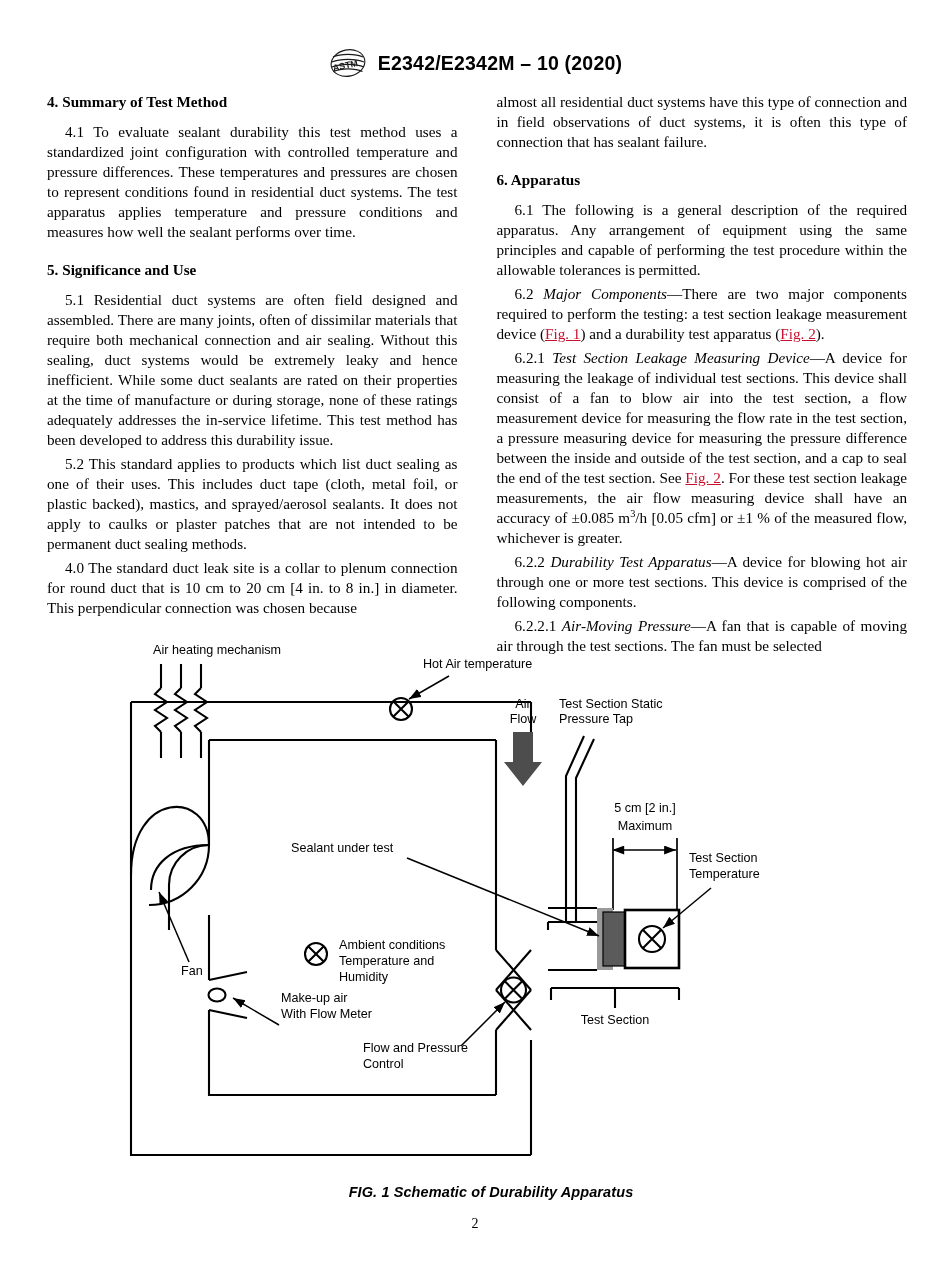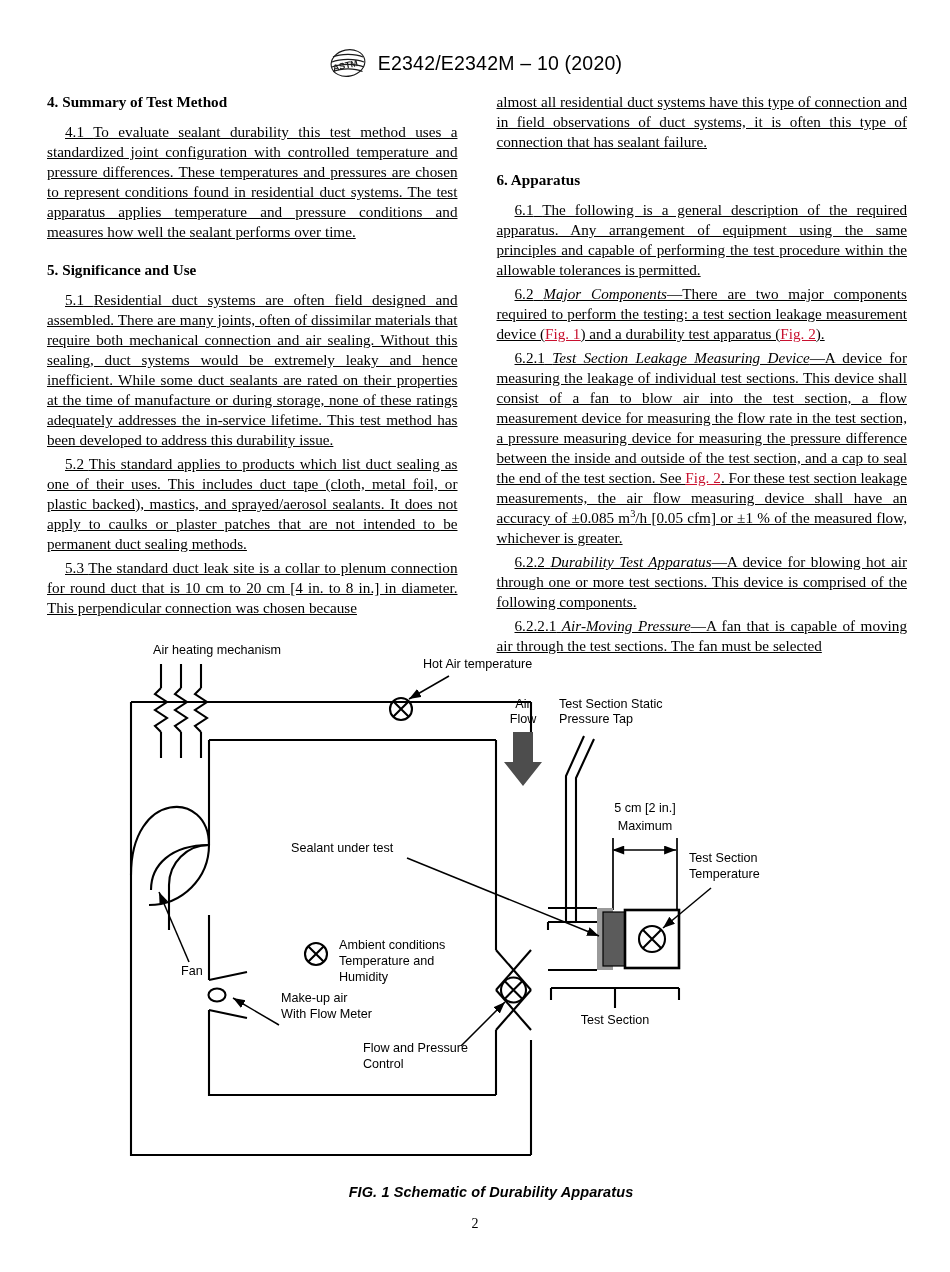--- a/index.html
+++ b/index.html
@@ -28,21 +28,21 @@
     gap: 10px;
   }
   .astm-logo {
     width: 40px;
     height: 30px;
     position: relative;
     flex: 0 0 auto;
   }
   .header-title {
     font-family: "Liberation Sans", sans-serif;
-    font-weight: normal;
+    font-weight: bold;
     font-size: 19.5px;
     letter-spacing: 0.2px;
     white-space: nowrap;
   }
 
   
   .columns {
     position: absolute;
     top: 92px;
     left: 47px;
@@ -61,21 +61,20 @@
     line-height: 1.32;
   }
   h2.sec-head.spaced { margin-top: 18px; }
   p.para {
     margin: 0;
     font-size: 15.2px;
     line-height: 1.315;
     text-align: justify;
     text-indent: 18px;
     hyphens: manual;
-    text-decoration: underline;
   }
   p.para + p.para { margin-top: 4px; }
   p.para.after-head { margin-top: 10px; }
   .it { font-style: italic; }
   .lnk { color: #c8102e; }
   sup { font-size: 0.68em; vertical-align: super; line-height: 0; }
 
   
   .figure-wrap {
     position: absolute;
@@ -133,21 +132,21 @@
 
 <div class="columns">
 
   <div class="col">
     <h2 class="sec-head">4.  Summary of Test Method</h2>
     <p class="para after-head"><span>4.1</span> <span>To evaluate sealant durability this test method uses a standardized joint configuration with controlled temperature and pressure differences. These temperatures and pressures are chosen to represent conditions found in residential duct systems. The test apparatus applies temperature and pressure conditions and measures how well the sealant performs over time.</span></p>
 
     <h2 class="sec-head spaced">5.  Significance and Use</h2>
     <p class="para after-head"><span>5.1</span> <span>Residential duct systems are often field designed and assembled. There are many joints, often of dissimilar materials that require both mechanical connection and air sealing. Without this sealing, duct systems would be extremely leaky and hence inefficient. While some duct sealants are rated on their properties at the time of manufacture or during storage, none of these ratings adequately addresses the in-service lifetime. This test method has been developed to address this durability issue.</span></p>
     <p class="para"><span>5.2</span> <span>This standard applies to products which list duct sealing as one of their uses. This includes duct tape (cloth, metal foil, or plastic backed), mastics, and sprayed/aerosol sealants. It does not apply to caulks or plaster patches that are not intended to be permanent duct sealing methods.</span></p>
-    <p class="para"><span>5.3</span> <span>The standard duct leak site is a collar to plenum connection for round duct that is 10 cm to 20 cm [4 in. to 8 in.] in diameter. This perpendicular connection was chosen because</span></p>
+    <p class="para"><span>4.0</span> <span>The standard duct leak site is a collar to plenum connection for round duct that is 10 cm to 20 cm [4 in. to 8 in.] in diameter. This perpendicular connection was chosen because</span></p>
   </div>
 
   <div class="col">
     <p class="para" style="text-indent:0">almost all residential duct systems have this type of connection and in field observations of duct systems, it is often this type of connection that has sealant failure.</p>
 
     <h2 class="sec-head spaced">6.  Apparatus</h2>
     <p class="para after-head"><span>6.1</span> <span>The following is a general description of the required apparatus. Any arrangement of equipment using the same principles and capable of performing the test procedure within the allowable tolerances is permitted.</span></p>
 
     <p class="para"><span>6.2</span> <span class="it">Major Components</span><span>—There are two major components required to perform the testing: a test section leakage measurement device (</span><a class="lnk" href="#">Fig. 1</a><span>) and a durability test apparatus (</span><a class="lnk" href="#">Fig. 2</a><span>).</span></p>
 

